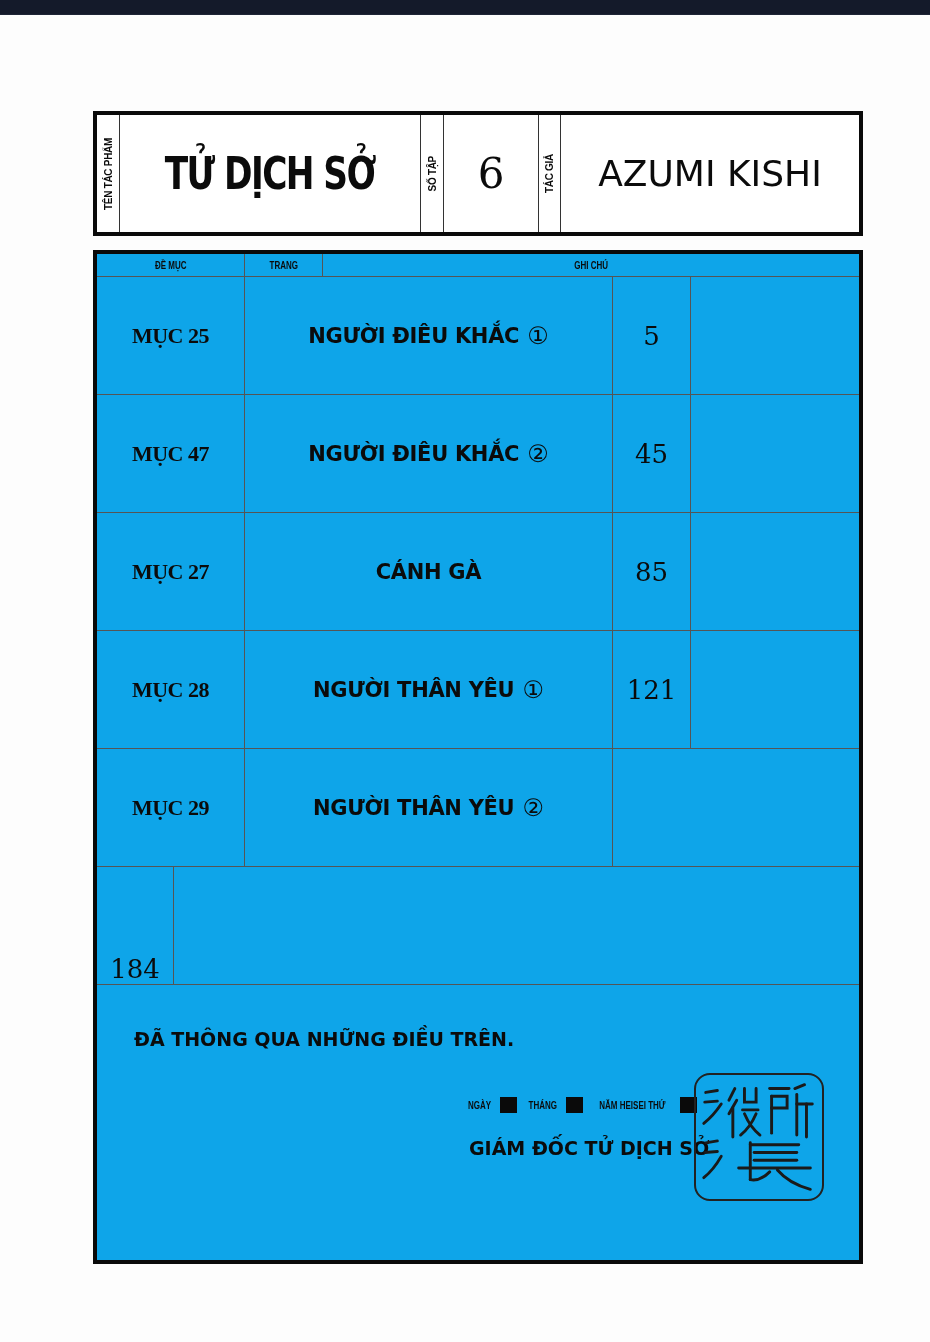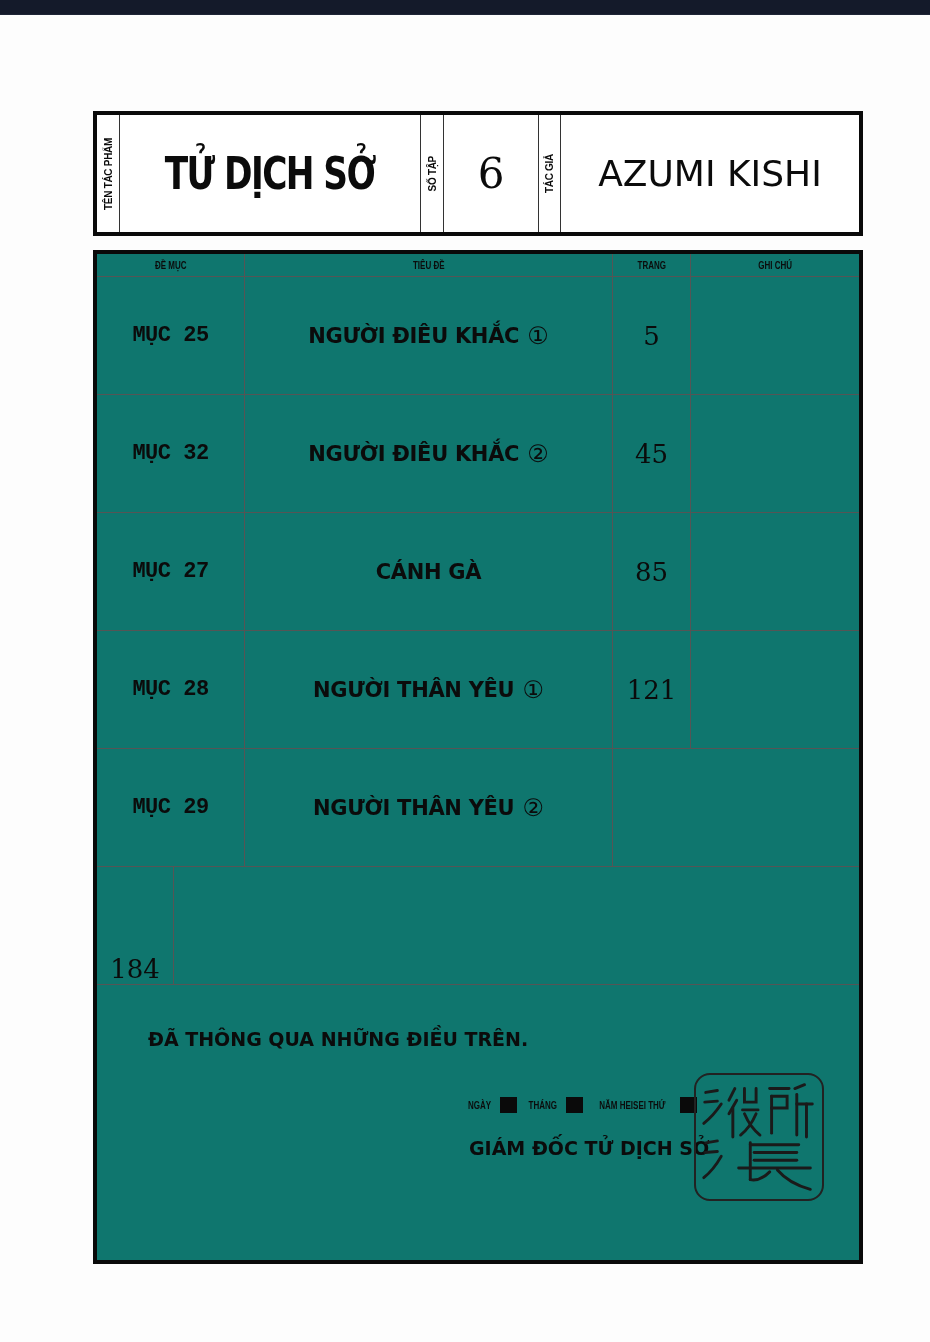--- a/index.html
+++ b/index.html
@@ -29,42 +29,42 @@
     .title-text {
       font-family: "DejaVu Sans", sans-serif; font-weight: bold; font-size: 44px; letter-spacing: -2px;
       transform: scaleX(0.78); display: inline-block;
     }
     .vol-text { font-family: "DejaVu Serif", serif; font-size: 42px; }
     .author-text { font-family: "DejaVu Sans", sans-serif; font-weight: normal; font-size: 36px; letter-spacing: 0px; }
 
     
     .main-box {
       position: absolute; left: 93px; top: 250px; width: 762px; height: 1006px;
-      border: 4px solid #0a0a0a; background: #0f766e;
+      border: 4px solid #0a0a0a; background: #0ea5e9;
     }
     .row { display: flex; border-bottom: 1px solid #555; }
     .row > div { border-right: 1px solid #555; display: flex; align-items: center; justify-content: center; }
     .row > div:last-child { border-right: none; }
     .col1 { width: 147px; }
     .col2 { width: 367px; }
     .col3 { width: 77px; }
     .col4 { flex: 1; }
     .head-row { height: 22px; }
     .head-row span { font-family: "Liberation Sans", sans-serif; font-weight: bold; font-size: 10px; transform: scaleX(0.8); display: inline-block; }
     .data-row { height: 117px; }
-    .muc { font-family: Liberation Mono, monospace; font-weight: bold; font-size: 22px; letter-spacing: -0.5px; }
+    .muc { font-family: Liberation Serif, serif; font-weight: bold; font-size: 22px; letter-spacing: -0.5px; }
     .ttl { font-family: "DejaVu Sans", sans-serif; font-weight: bold; font-size: 21px; letter-spacing: -0.3px; }
     .circ { font-family: "DejaVu Sans", sans-serif; font-weight: normal; font-size: 24px; margin-left: 8px; }
     .page { font-family: "DejaVu Serif", serif; font-size: 26px; }
     .report-row { height: 117px; }
     .report-span { width: 515px; border-right: 1px solid #555; display: flex; align-items: center; justify-content: center; }
     .report-text { font-family: "DejaVu Sans", sans-serif; font-weight: bold; font-size: 34px; letter-spacing: -0.5px; }
 
     .footer { position: relative; height: 272px; }
-    .approval { position: absolute; left: 51px; top: 43px; font-family: "DejaVu Sans", sans-serif; font-weight: bold; font-size: 19px; }
+    .approval { position: absolute; left: 37px; top: 43px; font-family: "DejaVu Sans", sans-serif; font-weight: bold; font-size: 19px; }
     .date-line { position: absolute; left: 368px; top: 112px; display: flex; align-items: center; }
     .date-line .lbl { font-family: "Liberation Sans", sans-serif; font-weight: bold; font-size: 10px; transform: scaleX(0.8); display: inline-block; }
     .blk { display: inline-block; width: 17px; height: 16px; background: #0a0a0a; margin: 0 8px 0 6px; }
     .director { position: absolute; left: 372px; top: 152px; font-family: "DejaVu Sans", sans-serif; font-weight: bold; font-size: 19px; }
     .seal {
       position: absolute; left: 597px; top: 88px; width: 130px; height: 128px;
       border: 2px solid #222; border-radius: 16px; box-sizing: border-box;
     }
     .seal svg { width: 100%; height: 100%; }
   </style>
@@ -92,23 +92,20 @@
   <div class="vcell c-author">
     <span class="author-text">AZUMI KISHI</span>
   </div>
 </div>
 
 <div class="main-box">
   <div class="row head-row">
     <div class="col1">
         <span>ĐỀ MỤC</span>
       </div>
-    <div class="col2">
-        <span>TIÊU ĐỀ</span>
-      </div>
     <div class="col3">
         <span>TRANG</span>
       </div>
     <div class="col4">
         <span>GHI CHÚ</span>
       </div>
   </div>
 
   <div class="row data-row">
     <div class="col1">
@@ -120,21 +117,21 @@
       </div>
     <div class="col3">
         <span class="page">5</span>
       </div>
     <div class="col4">
         <span></span>
       </div>
   </div>
   <div class="row data-row">
     <div class="col1">
-        <span class="muc">MỤC 32</span>
+        <span class="muc">MỤC 47</span>
       </div>
     <div class="col2">
         <span class="ttl">NGƯỜI ĐIÊU KHẮC</span>
         <span class="circ">②</span>
       </div>
     <div class="col3">
         <span class="page">45</span>
       </div>
     <div class="col4">
         <span></span>

